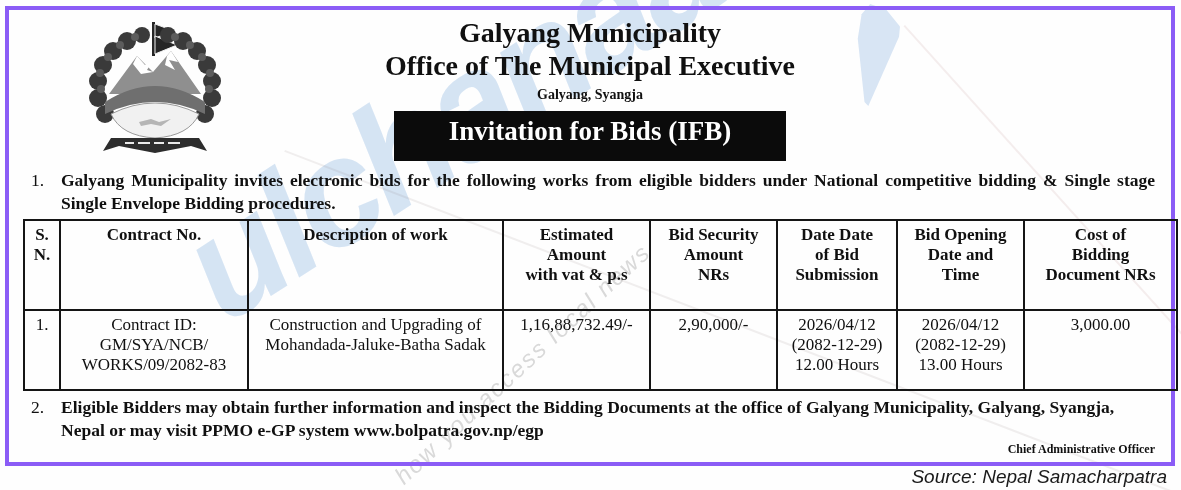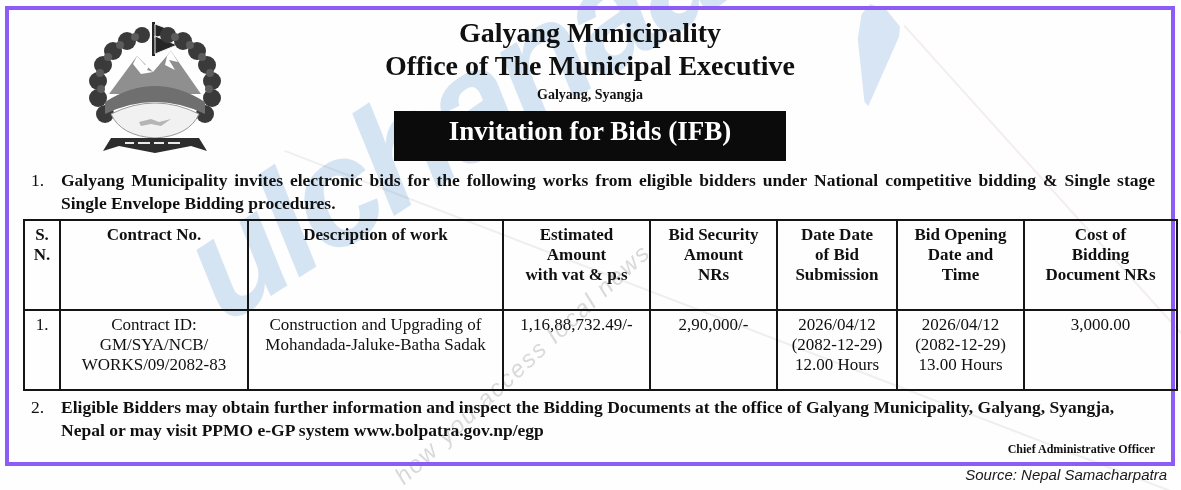--- a/index.html
+++ b/index.html
@@ -79,21 +79,21 @@
   table.bids td{height:70px;text-align:center;}
   td.cell-desc{text-align:left;padding-left:7px;border-radius:16px;}
   
   .signatory{
     position:absolute;right:16px;bottom:5px;
     font-size:12px;font-weight:bold;
   }
   .source-line{
     position:absolute;right:14px;top:466px;z-index:1;
     font-family:"Liberation Sans", sans-serif;
-    font-style:italic;font-size:15px;color:#1a1a1a;
+    font-style:italic;font-size:19px;color:#1a1a1a;
   }
 </style>
 </head>
 <body>
 
 <div class="stage">
 
   <div class="wm-layer">
     <div class="wm-brand">ulchanaa</div>
     <div class="wm-tagline">how you access local news</div>

